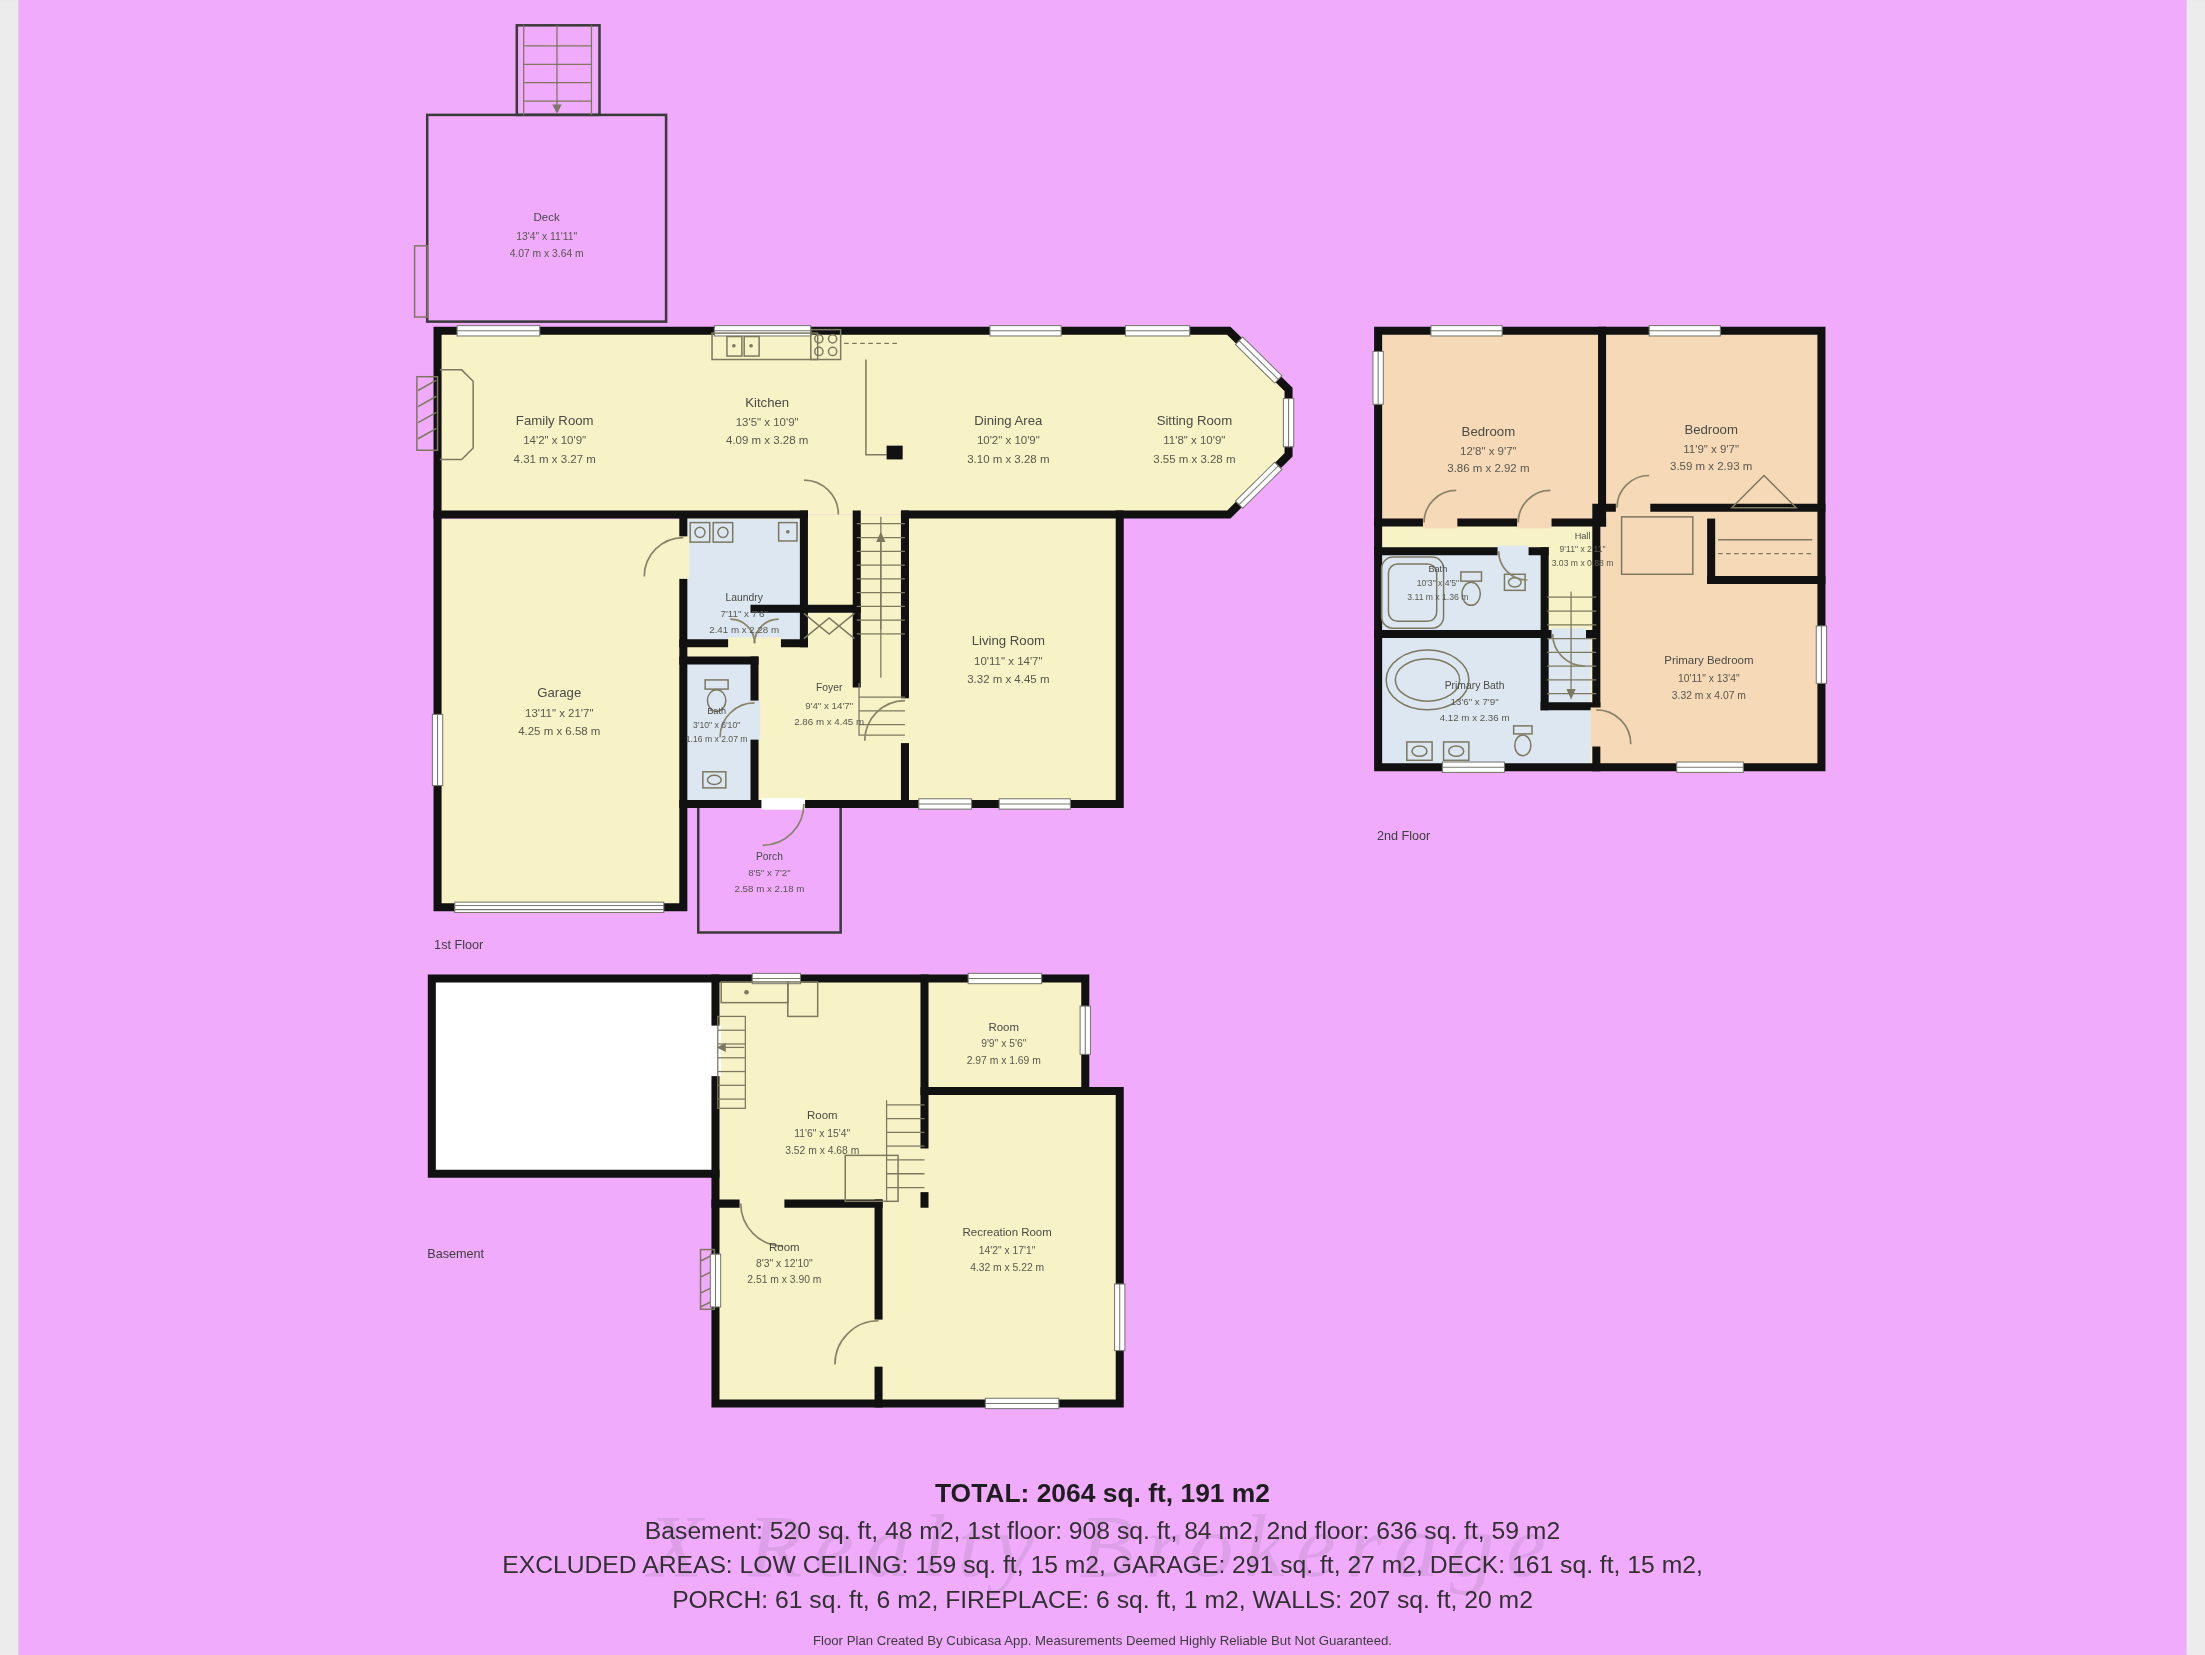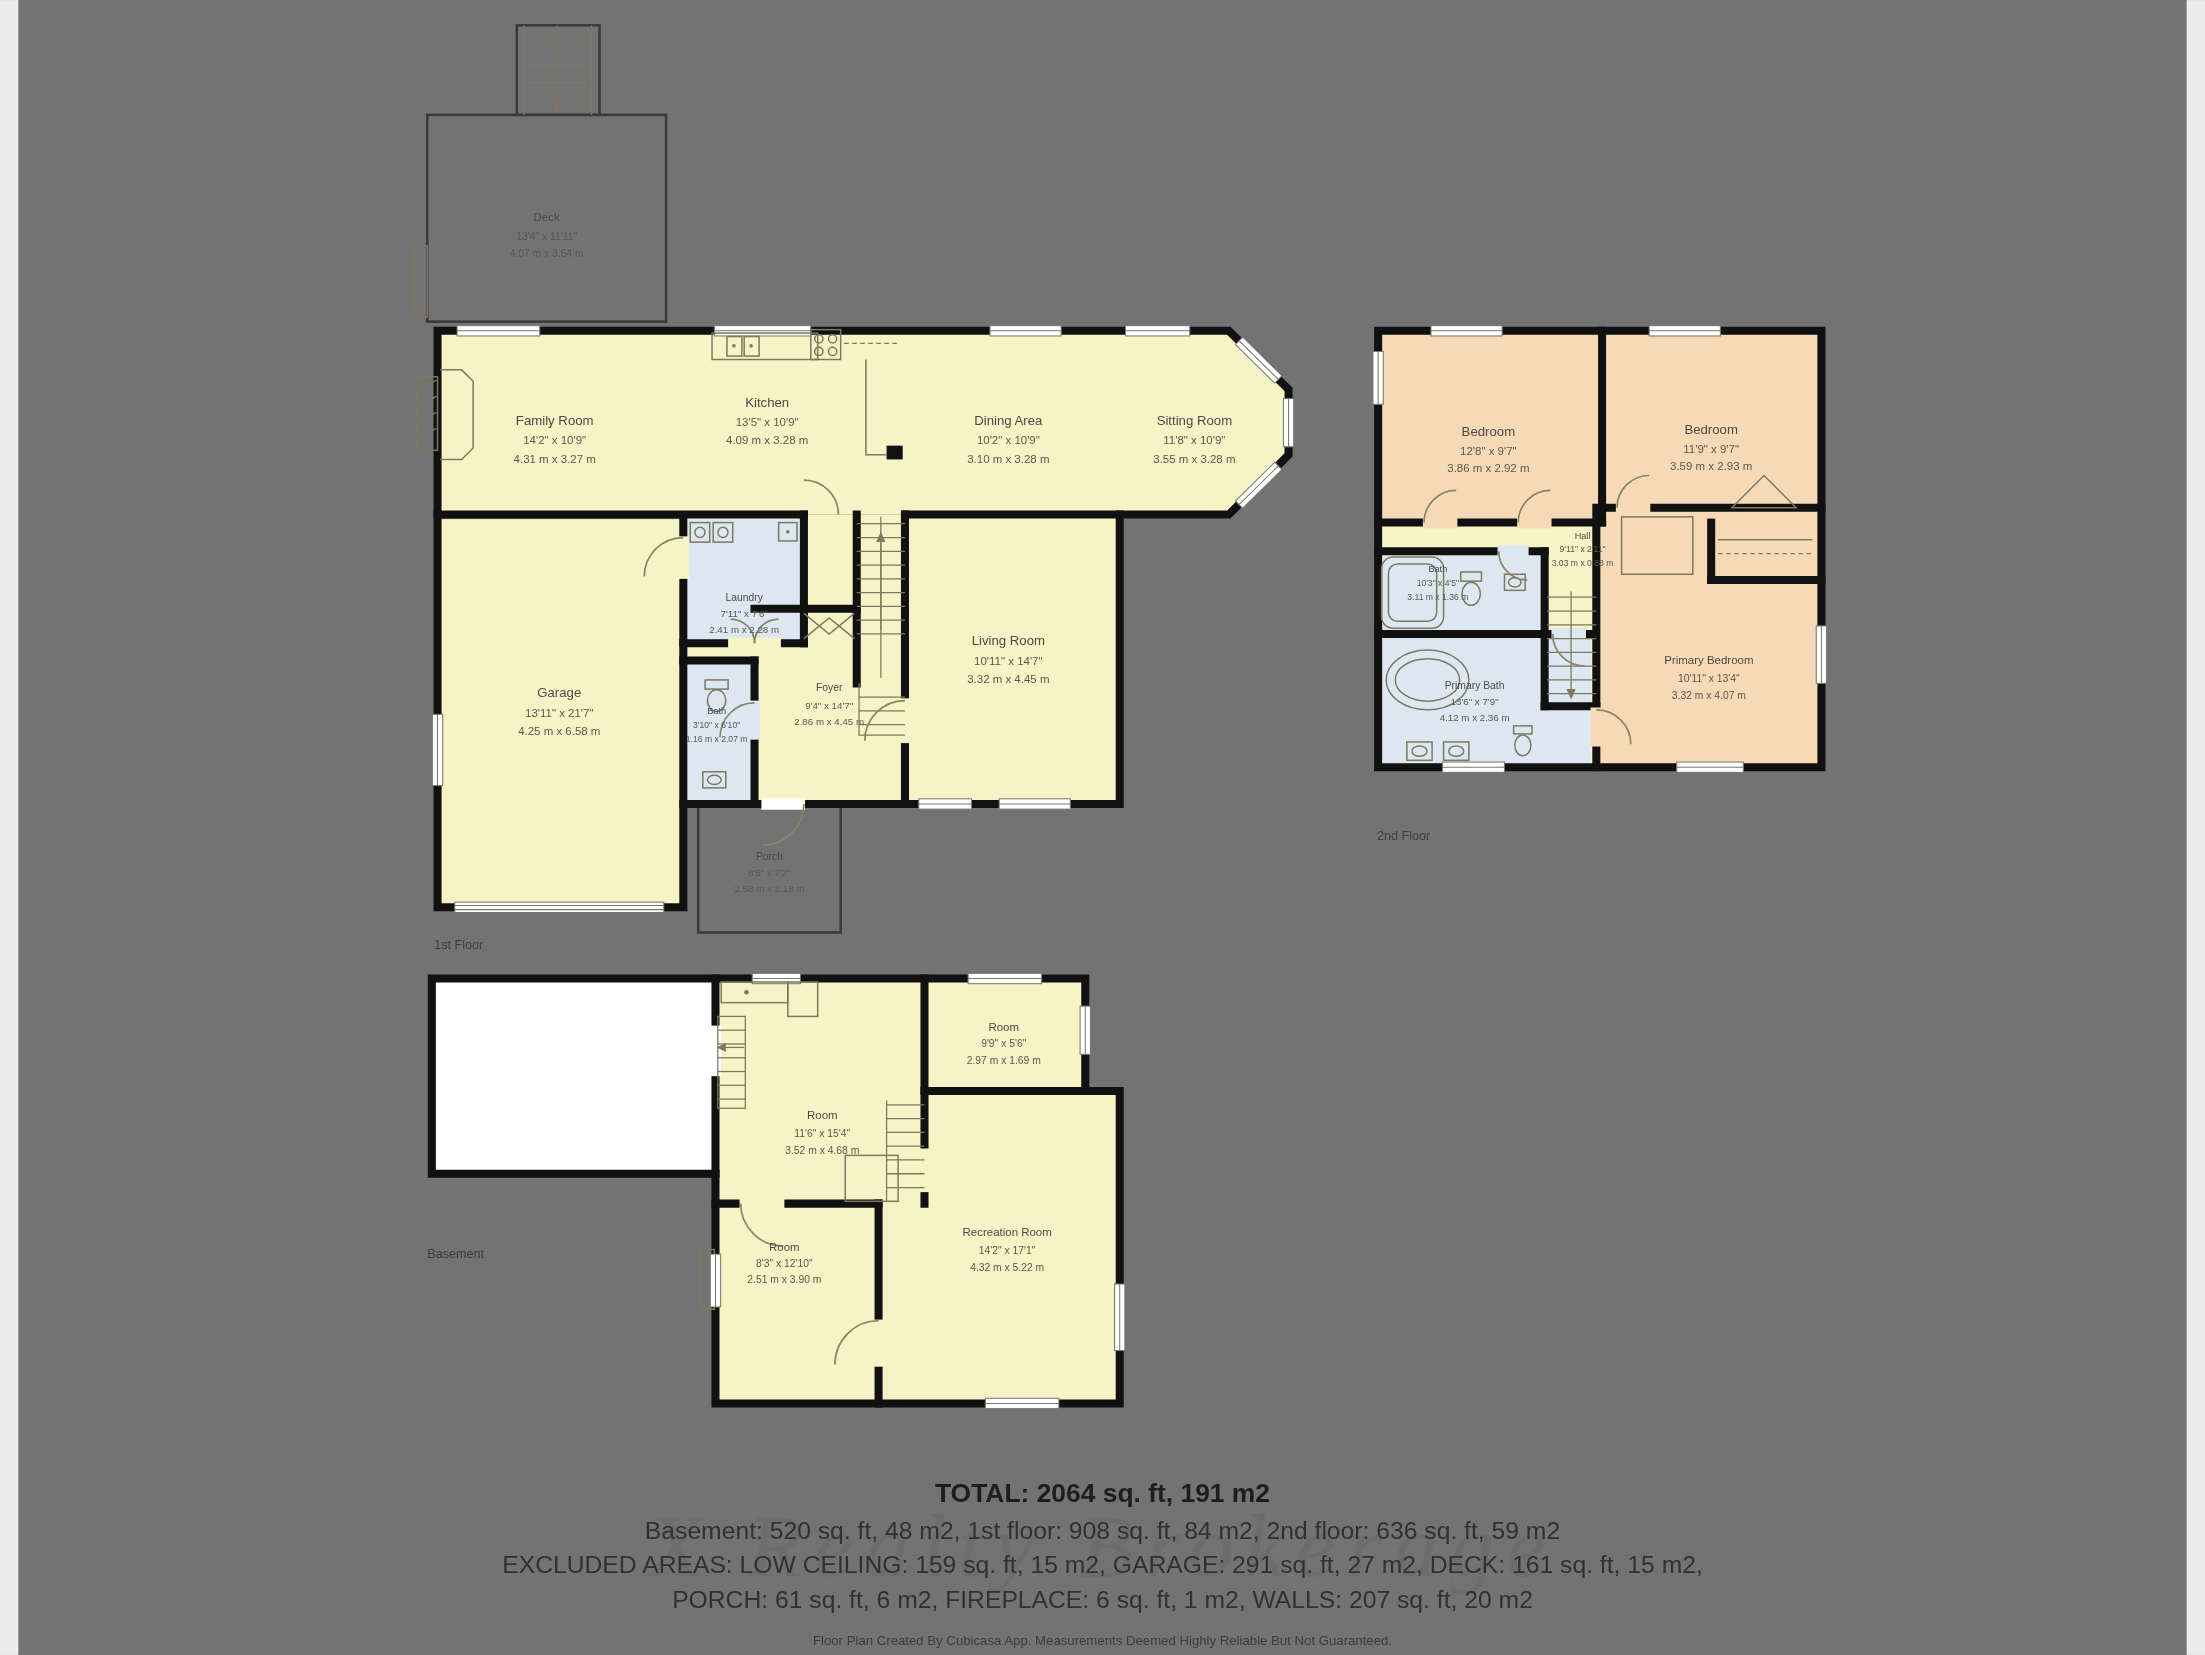--- a/index.html
+++ b/index.html
@@ -1,16 +1,16 @@
 <!DOCTYPE html>
 <html style="font-size:9.2px"><head>
 <meta charset="utf-8">
 <style>
   html,body{margin:0;padding:0;background:#ffffff;}
-  .page{position:relative;width:2205px;height:1655px;background:#737373;overflow:hidden;}
+  .page{position:relative;width:2205px;height:1655px;background:#f0abfc;overflow:hidden;}
   svg{display:block;}
   .wall{stroke:#111111;stroke-width:7;fill:none;stroke-linecap:square;}
   .wallthin{stroke:#3a3a3a;stroke-width:2.2;fill:none;}
   .fix{stroke:#7d785f;stroke-width:1.3;fill:none;}
   .door{stroke:#8a8468;stroke-width:1.5;fill:none;}
   .stair{stroke:#7d785f;stroke-width:1.1;fill:none;}
   .win{fill:#ffffff;stroke:#77776f;stroke-width:0.9;}
   .winl{stroke:#77776f;stroke-width:0.9;}
   .dash{stroke:#7d785f;stroke-width:1.1;fill:none;stroke-dasharray:4 3;}
   text{font-family:"Liberation Sans",sans-serif;}

